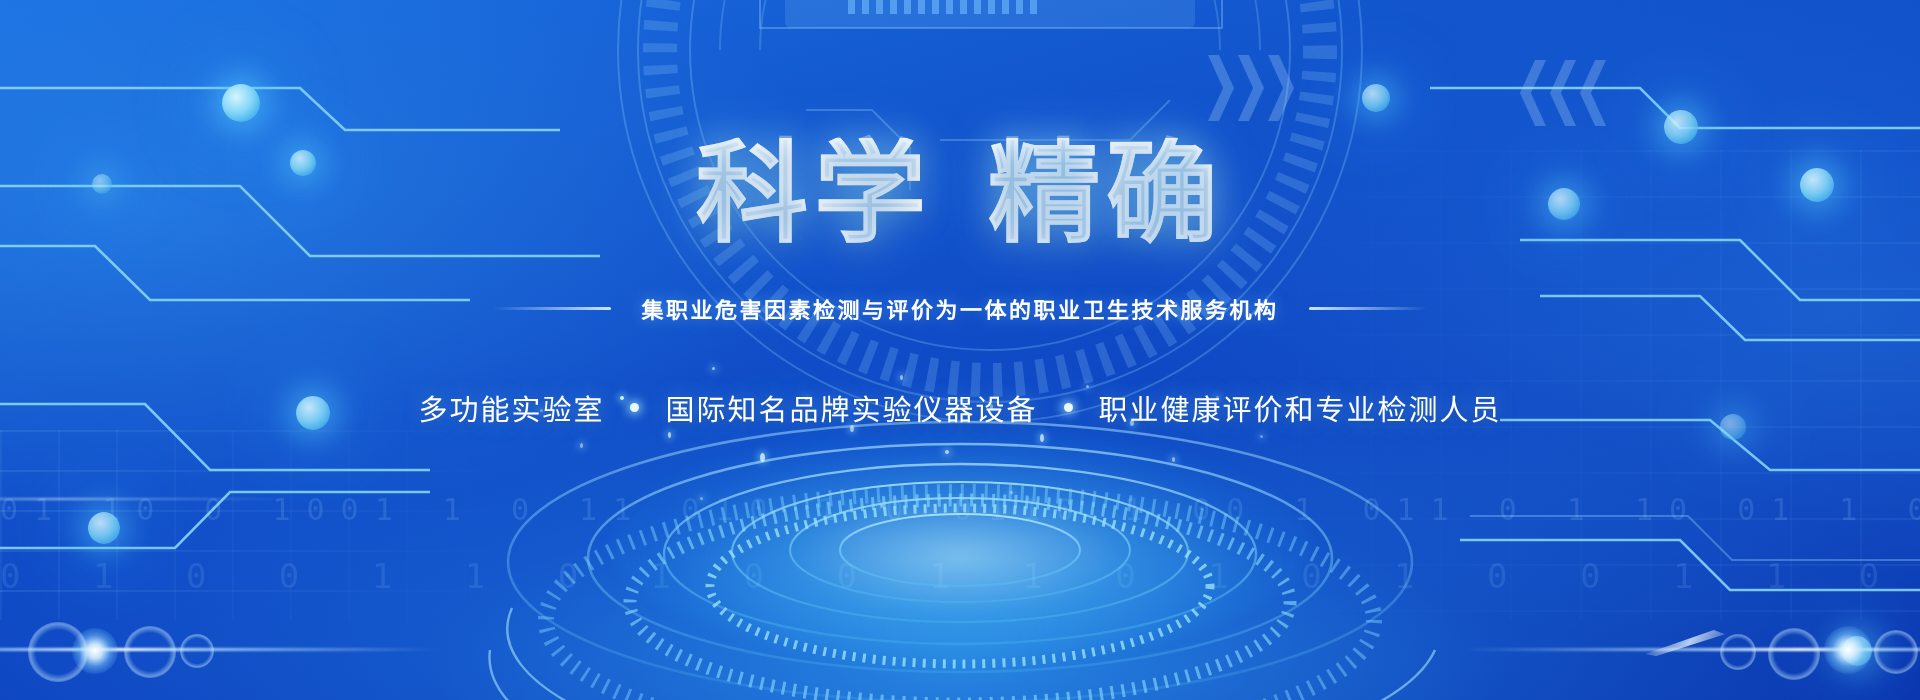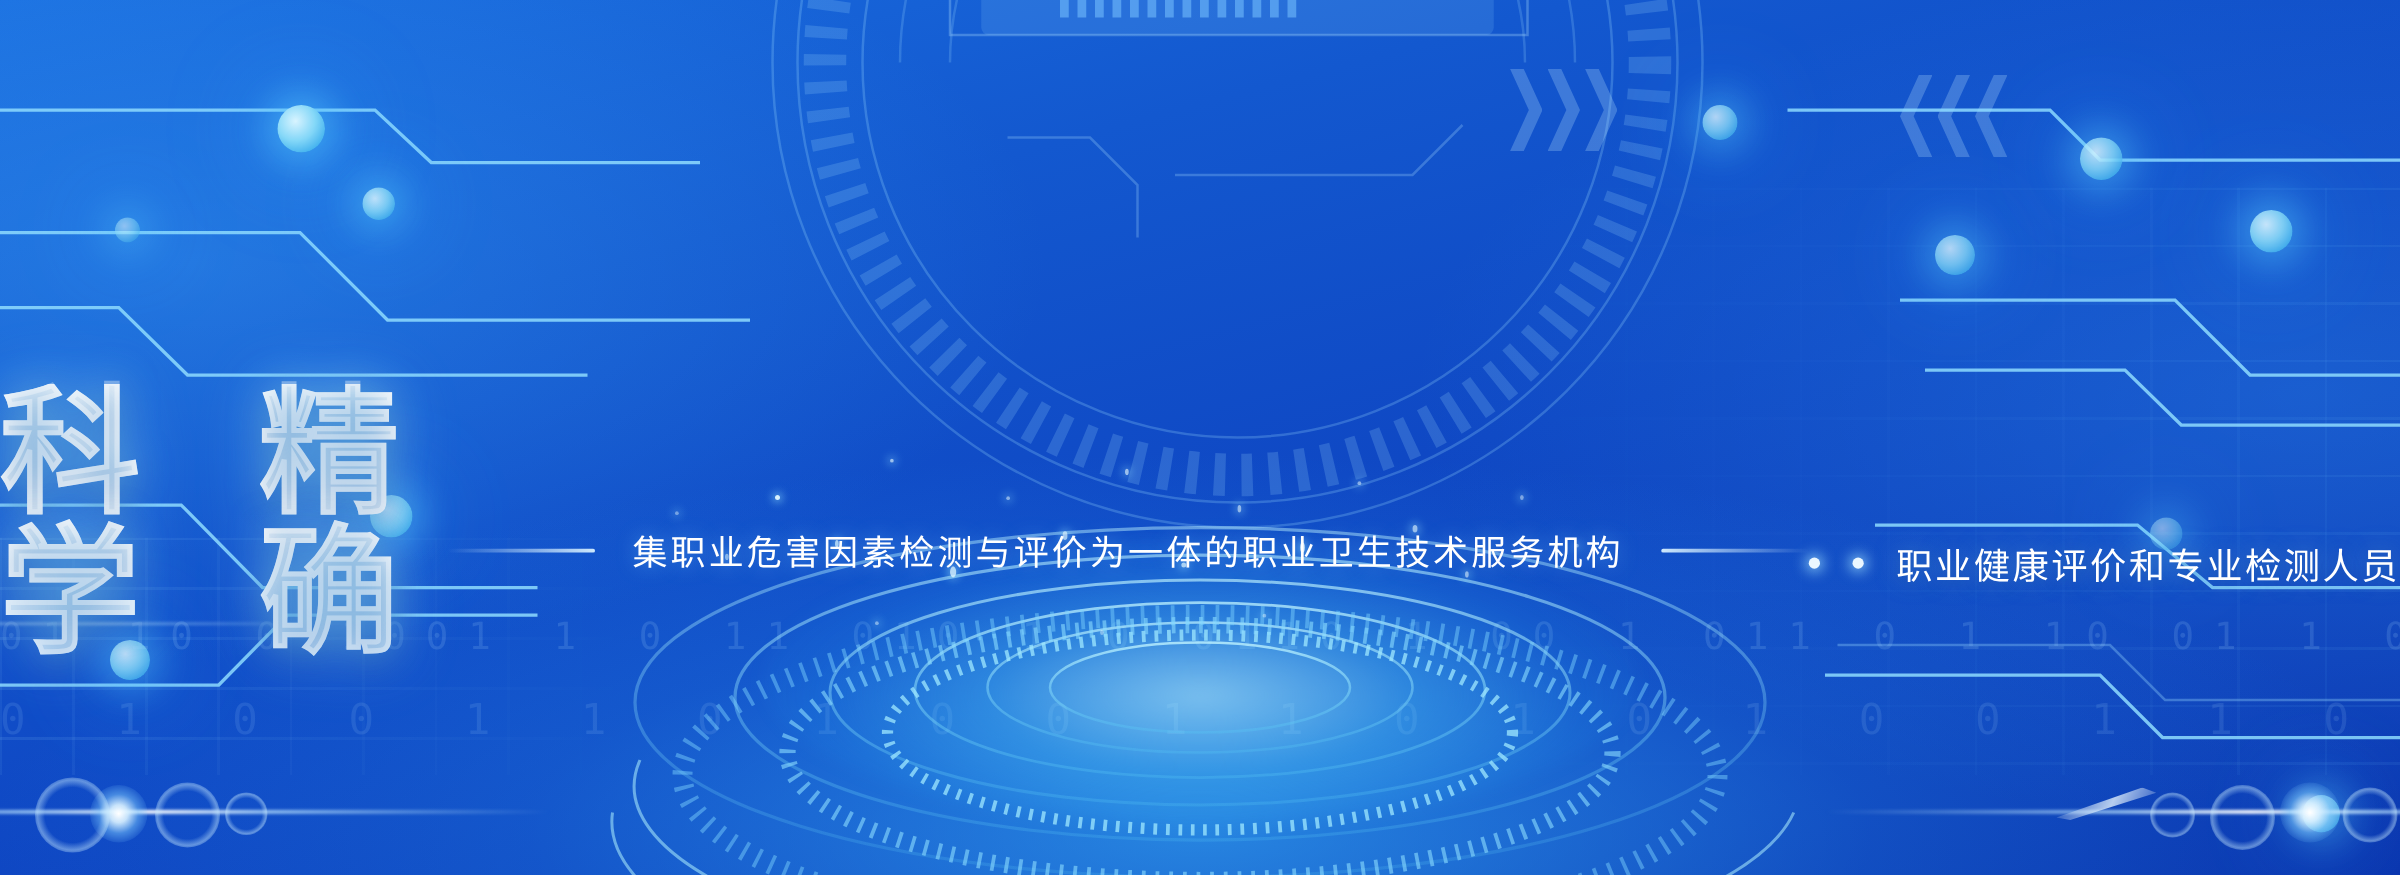--- a/index.html
+++ b/index.html
@@ -106,21 +106,21 @@
     font-size:30px;letter-spacing:16px;white-space:nowrap;
     color:rgba(170,220,255,0.16);
     overflow:hidden;
   }
   #code-a{top:492px;}
   #code-b{top:556px;letter-spacing:26px;font-size:34px;color:rgba(170,220,255,0.13);}
 
   
   .content{
     position:absolute;left:0;right:0;top:0;bottom:0;
-    display:flex;flex-direction:row;align-items:center;
+    display:flex;flex-direction:column;align-items:center;
     padding-top:138px;
   }
 
   .headline{
     display:flex;align-items:flex-end;gap:56px;
     font-size:112px;line-height:1;font-weight:700;
     letter-spacing:6px;
     color:#ffffff;
     text-shadow:0 0 28px rgba(120,205,255,0.55), 0 6px 26px rgba(5,35,110,0.45);
     -webkit-text-stroke:0.6px rgba(255,255,255,0.35);
@@ -135,21 +135,21 @@
   .sub-row{
     display:flex;align-items:center;gap:30px;
     margin-top:42px;
   }
   .sub-row .rule{
     width:118px;height:3px;border-radius:2px;
   }
   .sub-row .rule.l{background:linear-gradient(to right, rgba(200,235,255,0) 0%, rgba(215,240,255,0.95) 100%);}
   .sub-row .rule.r{background:linear-gradient(to left,  rgba(200,235,255,0) 0%, rgba(215,240,255,0.95) 100%);}
   .subtitle{
-    font-size:28px;letter-spacing:2.5px;color:#ffffff;font-weight:400;
+    font-size:22px;letter-spacing:2.5px;color:#ffffff;font-weight:700;
     text-shadow:0 0 16px rgba(120,205,255,0.45);
     white-space:nowrap;
   }
 
   .features{
     margin-top:62px;
     display:flex;align-items:center;gap:26px;
     font-size:29px;letter-spacing:2px;color:#ffffff;font-weight:500;
     text-shadow:0 0 18px rgba(120,205,255,0.5), 0 2px 10px rgba(5,35,110,0.35);
     white-space:nowrap;
@@ -350,19 +350,21 @@
       <span class="w">精确</span>
     </div>
 
     <div class="sub-row">
       <span class="rule l"></span>
       <span class="subtitle">集职业危害因素检测与评价为一体的职业卫生技术服务机构</span>
       <span class="rule r"></span>
     </div>
 
     <div class="features">
+      <span>多功能实验室</span>
       <span class="dot"></span>
+      <span>国际知名品牌实验仪器设备</span>
       <span class="dot"></span>
       <span>职业健康评价和专业检测人员</span>
     </div>
 
   </div>
 </div>
 
 </body></html>

